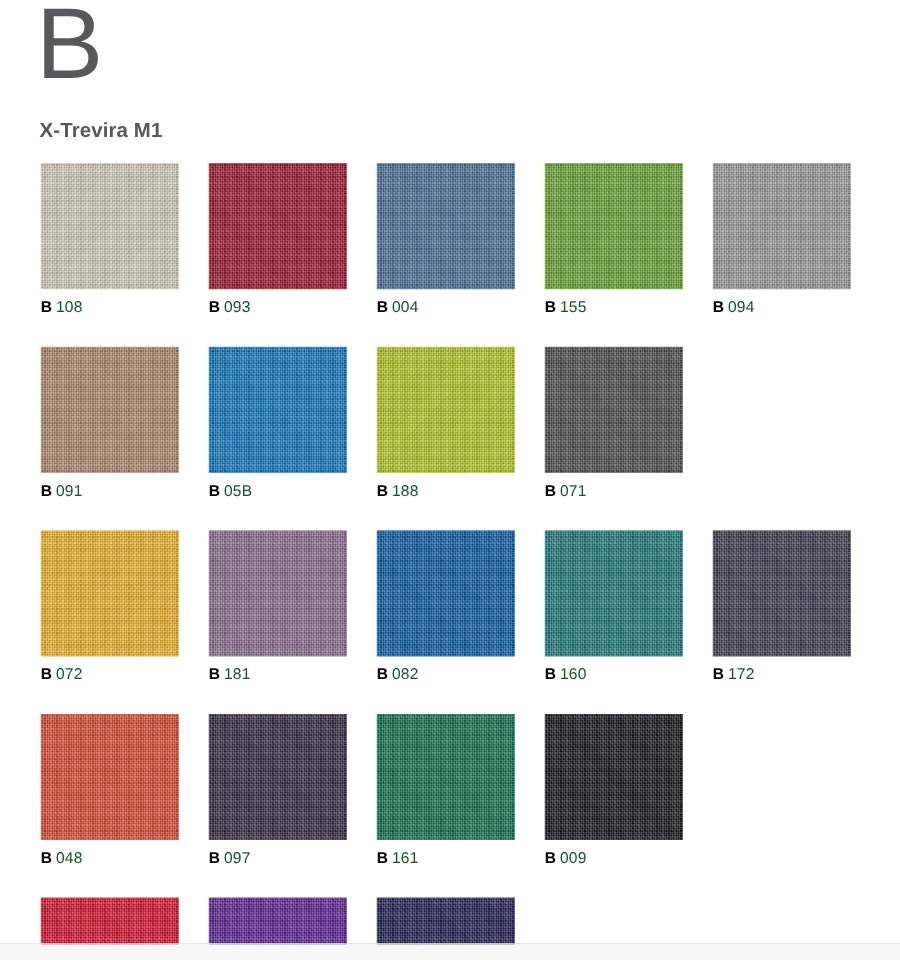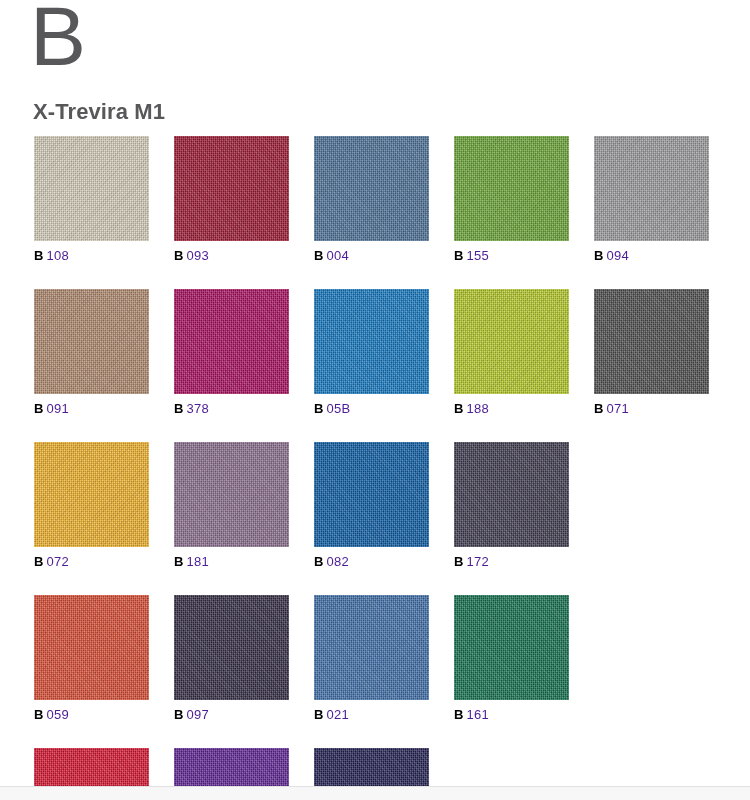--- a/index.html
+++ b/index.html
@@ -35,21 +35,21 @@
     color: #58585a;
     line-height: 1;
     letter-spacing: -1px;
   }
 
   .section-title {
     position: absolute;
     left: 33px;
     top: 99px;
     font-family: "Liberation Sans", sans-serif;
-    font-size: 22px;
+    font-size: 17px;
     font-weight: bold;
     color: #58585a;
     letter-spacing: 0.1px;
   }
 
   
   .swatch-grid {
     position: absolute;
     left: 34px;
     top: 136px;
@@ -121,21 +121,21 @@
     letter-spacing: 0.2px;
   }
 
   .swatch-label .code-prefix {
     font-weight: bold;
     color: #000000;
   }
 
   .swatch-label .code-number {
     font-weight: 400;
-    color: #4c1d95;
+    color: #14532d;
     margin-left: 3px;
   }
 
   .swatch-cell.empty .swatch-chip,
   .swatch-cell.empty .swatch-label {
     visibility: hidden;
   }
 
   
   .footer-divider {
@@ -186,24 +186,20 @@
           <div class="swatch-chip" title="light-grey" style="background-color: rgb(155, 155, 157);"></div>
           <div class="swatch-label"><span class="code-prefix">B</span><span class="code-number">094</span></div>
         </div>
       </div>
       <div class="swatch-row">
         <div class="swatch-cell">
           <div class="swatch-chip" title="taupe" style="background-color: rgb(176, 138, 110);"></div>
           <div class="swatch-label"><span class="code-prefix">B</span><span class="code-number">091</span></div>
         </div>
         <div class="swatch-cell">
-          <div class="swatch-chip" title="magenta" style="background-color: rgb(168, 12, 94);"></div>
-          <div class="swatch-label"><span class="code-prefix">B</span><span class="code-number">378</span></div>
-        </div>
-        <div class="swatch-cell">
           <div class="swatch-chip" title="bright-blue" style="background-color: rgb(18, 119, 192);"></div>
           <div class="swatch-label"><span class="code-prefix">B</span><span class="code-number">05B</span></div>
         </div>
         <div class="swatch-cell">
           <div class="swatch-chip" title="lime-green" style="background-color: rgb(180, 201, 39);"></div>
           <div class="swatch-label"><span class="code-prefix">B</span><span class="code-number">188</span></div>
         </div>
         <div class="swatch-cell">
           <div class="swatch-chip" title="dark-grey" style="background-color: rgb(77, 77, 77);"></div>
           <div class="swatch-label"><span class="code-prefix">B</span><span class="code-number">071</span></div>
@@ -216,41 +212,45 @@
         </div>
         <div class="swatch-cell">
           <div class="swatch-chip" title="dusty-purple" style="background-color: rgb(138, 110, 142);"></div>
           <div class="swatch-label"><span class="code-prefix">B</span><span class="code-number">181</span></div>
         </div>
         <div class="swatch-cell">
           <div class="swatch-chip" title="royal-blue" style="background-color: rgb(11, 92, 165);"></div>
           <div class="swatch-label"><span class="code-prefix">B</span><span class="code-number">082</span></div>
         </div>
         <div class="swatch-cell">
+          <div class="swatch-chip" title="teal" style="background-color: rgb(29, 122, 120);"></div>
+          <div class="swatch-label"><span class="code-prefix">B</span><span class="code-number">160</span></div>
+        </div>
+        <div class="swatch-cell">
           <div class="swatch-chip" title="slate-purple" style="background-color: rgb(62, 58, 78);"></div>
           <div class="swatch-label"><span class="code-prefix">B</span><span class="code-number">172</span></div>
         </div>
       </div>
       <div class="swatch-row">
         <div class="swatch-cell">
           <div class="swatch-chip" title="orange-red" style="background-color: rgb(217, 75, 50);"></div>
-          <div class="swatch-label"><span class="code-prefix">B</span><span class="code-number">059</span></div>
+          <div class="swatch-label"><span class="code-prefix">B</span><span class="code-number">048</span></div>
         </div>
         <div class="swatch-cell">
           <div class="swatch-chip" title="aubergine" style="background-color: rgb(50, 42, 66);"></div>
           <div class="swatch-label"><span class="code-prefix">B</span><span class="code-number">097</span></div>
         </div>
         <div class="swatch-cell">
-          <div class="swatch-chip" title="medium-blue" style="background-color: rgb(62, 110, 168);"></div>
-          <div class="swatch-label"><span class="code-prefix">B</span><span class="code-number">021</span></div>
-        </div>
-        <div class="swatch-cell">
           <div class="swatch-chip" title="forest-green" style="background-color: rgb(18, 112, 78);"></div>
           <div class="swatch-label"><span class="code-prefix">B</span><span class="code-number">161</span></div>
         </div>
+        <div class="swatch-cell">
+          <div class="swatch-chip" title="black" style="background-color: rgb(22, 22, 26);"></div>
+          <div class="swatch-label"><span class="code-prefix">B</span><span class="code-number">009</span></div>
+        </div>
       </div>
       <div class="swatch-row">
         <div class="swatch-cell">
           <div class="swatch-chip" title="bright-red" style="background-color: rgb(216, 20, 47);"></div>
         </div>
         <div class="swatch-cell">
           <div class="swatch-chip" title="violet" style="background-color: rgb(94, 35, 147);"></div>
         </div>
         <div class="swatch-cell">
           <div class="swatch-chip" title="midnight-blue" style="background-color: rgb(34, 32, 82);"></div>

